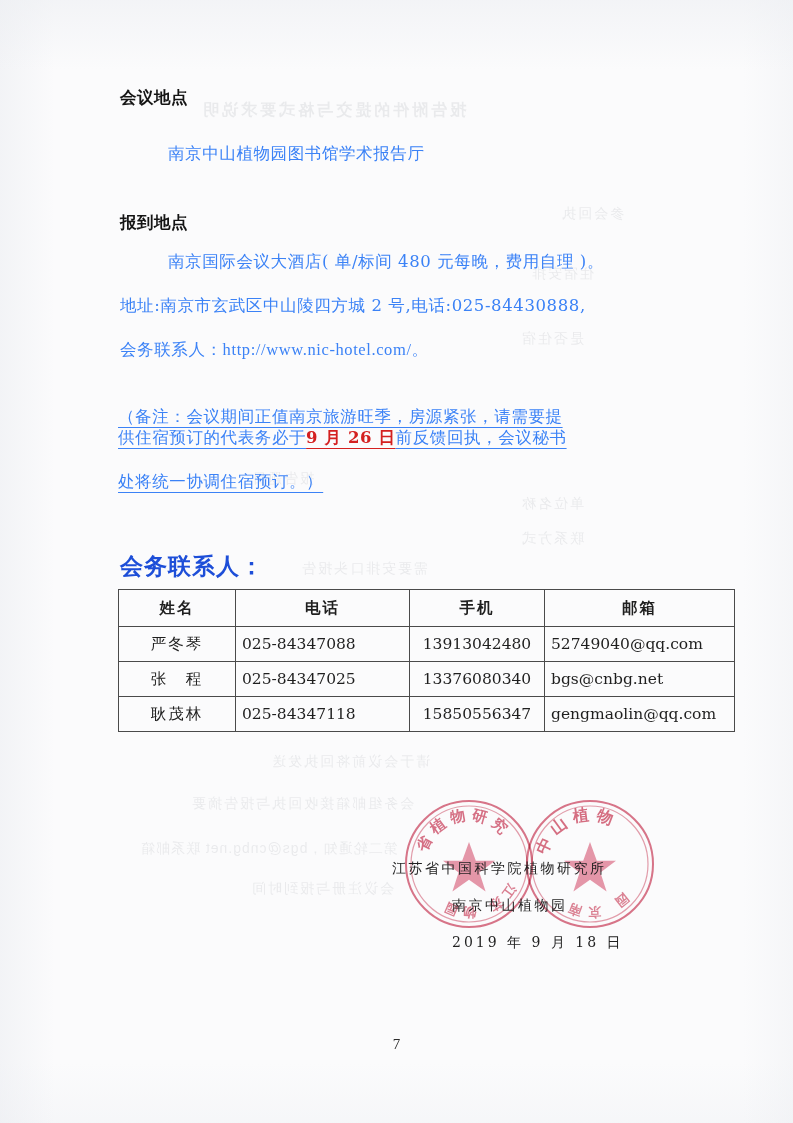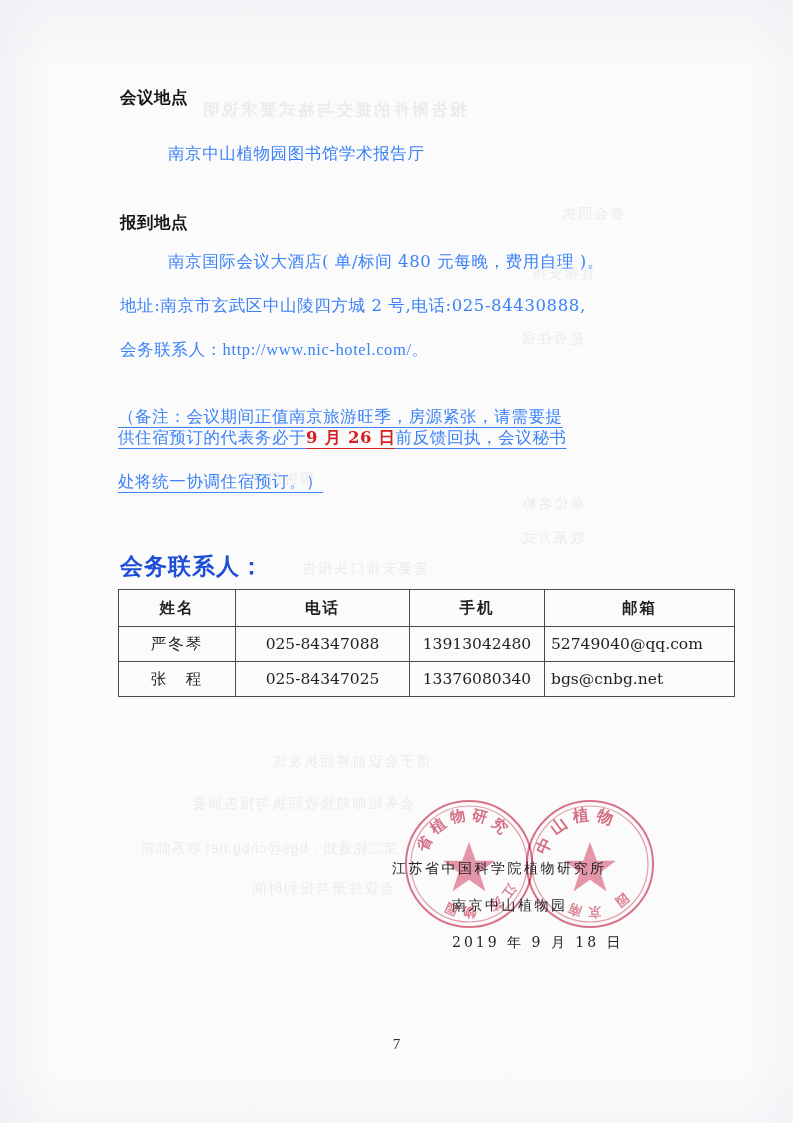--- a/index.html
+++ b/index.html
@@ -113,21 +113,21 @@
     font-weight: normal;
   }
   .contact-table thead th {
     font-family: "DejaVu Serif", "Liberation Serif", serif;
     font-weight: bold;
     text-align: center;
     letter-spacing: 2px;
     height: 36px;
   }
   .c-name   { width: 104px; text-align: center; letter-spacing: 2px; }
-  .c-tel    { width: 161px; text-align: center; }
+  .c-tel    { width: 161px; text-align: left; }
   .c-mobile { width: 122px; text-align: center; }
   .c-mail   { width: 177px; text-align: left; padding-left: 10px;
               font-family: "Liberation Serif", "DejaVu Serif", serif; }
 
   
   .sig {
     font-family: "DejaVu Serif", "Liberation Serif", serif;
     font-size: 14px;
     letter-spacing: 2.5px;
     color: #1f1f1f;
@@ -255,20 +255,26 @@
           <td class="c-tel">025-84347088</td>
           <td class="c-mobile">13913042480</td>
           <td class="c-mail">52749040@qq.com</td>
         </tr>
         <tr>
           <td class="c-name">张　程</td>
           <td class="c-tel">025-84347025</td>
           <td class="c-mobile">13376080340</td>
           <td class="c-mail">bgs@cnbg.net</td>
         </tr>
+        <tr>
+          <td class="c-name">耿茂林</td>
+          <td class="c-tel">025-84347118</td>
+          <td class="c-mobile">15850556347</td>
+          <td class="c-mail">gengmaolin@qq.com</td>
+        </tr>
       </tbody>
     </table>
 
     <div class="abs sig" style="left:392px; top:860px;">江苏省中国科学院植物研究所</div>
     <div class="abs sig" style="left:452px; top:897px;">南京中山植物园</div>
     <div class="abs sig" style="left:452px; top:934px; letter-spacing:3px;">2019 年 9 月 18 日</div>
 
     <div class="page-number">7</div>
 
   </div>

